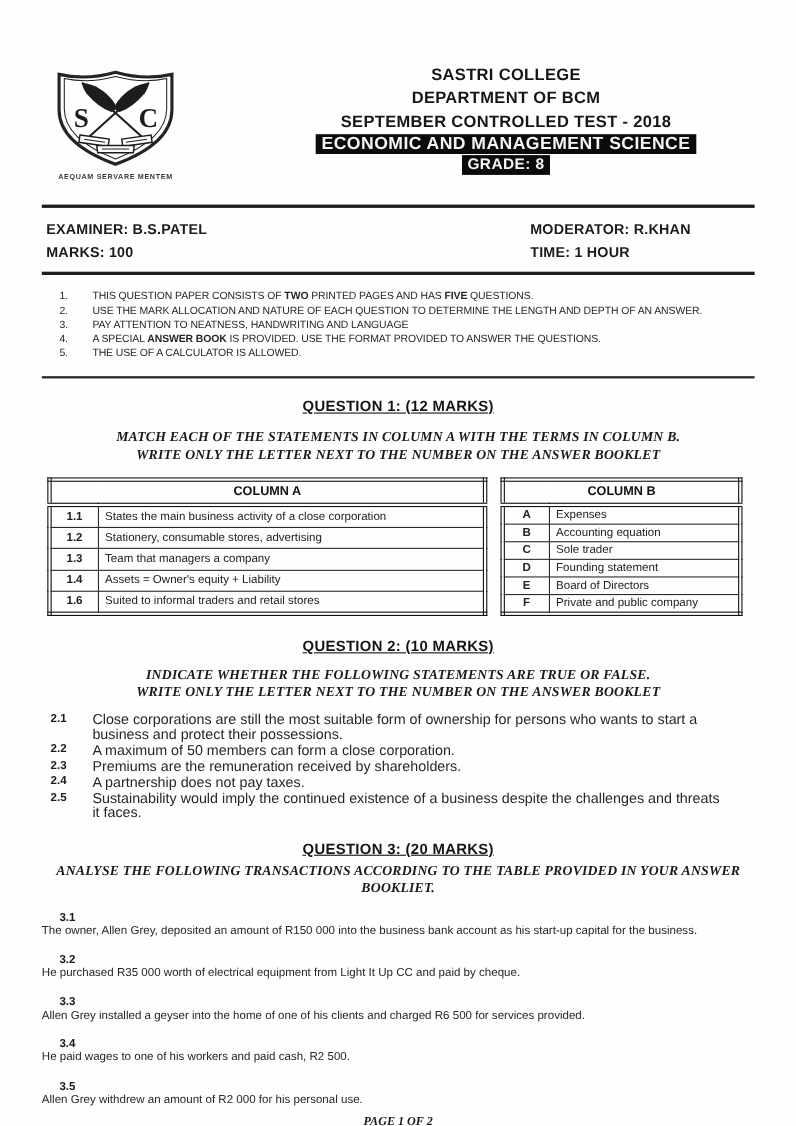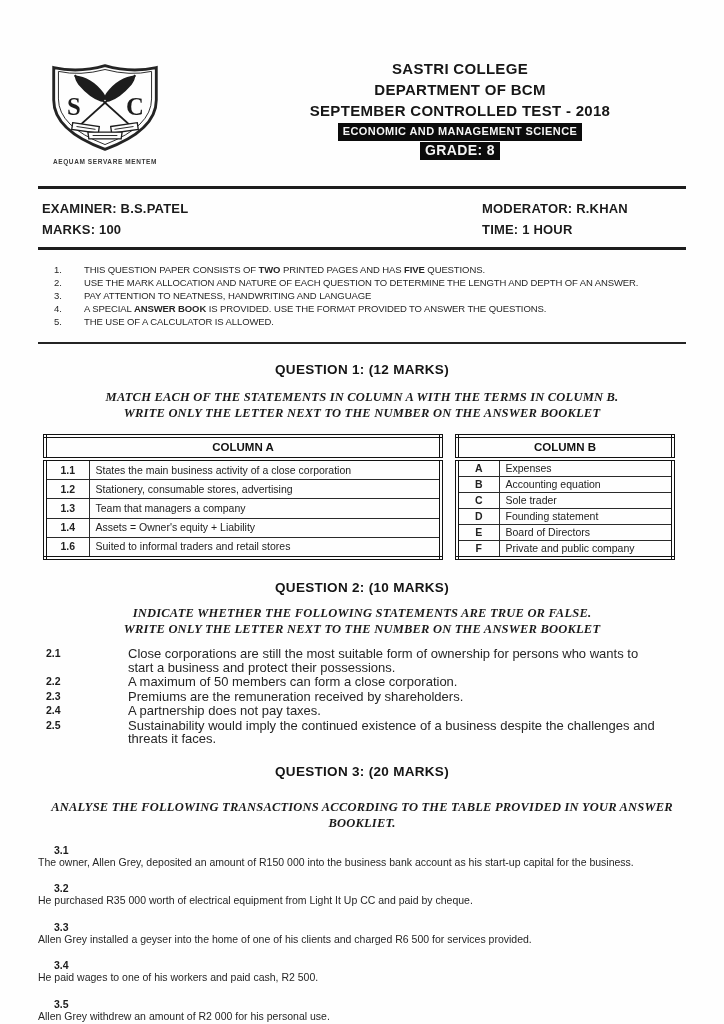--- a/index.html
+++ b/index.html
@@ -18,21 +18,21 @@
   .crest { position: absolute; left: 2px; top: 2px; width: 130px; text-align: center; }
   .crest svg { display: block; margin: 0 auto; }
   .motto {
     margin-top: 3px; font-size: 6.5px; letter-spacing: 0.6px;
     color: #3a3a3a; font-weight: 700; white-space: nowrap;
   }
   .titles { position: absolute; left: 212px; top: 0; width: 420px; text-align: center; }
   .title-line { font-size: 15px; font-weight: 700; letter-spacing: 0.3px; line-height: 21px; color: #161616; }
   .hl {
     display: inline-block; background: #0b0b0b; color: #f5f5f5;
-    font-size: 11px; font-weight: 700; letter-spacing: 0.4px;
+    font-size: 16px; font-weight: 700; letter-spacing: 0.4px;
     padding: 1px 5px 2px 5px; margin-top: 1px; line-height: 15px;
   }
   .hl.grade { font-size: 14px; }
 
   
   .info {
     margin-top: 0;
     border-top: 3px solid #1d1d1d;
     border-bottom: 3px solid #1d1d1d;
     padding: 6px 4px 10px 4px;
@@ -44,21 +44,21 @@
   
   .instructions { margin: 13px 0 0 16px; }
   .inst { display: flex; font-size: 9.5px; line-height: 13px; letter-spacing: -0.1px; color: #262626; }
   .inst .no { width: 30px; flex: none; }
   .inst .txt { flex: 1; padding-right: 10px; }
   .rule { border: none; border-top: 2.5px solid #242424; margin-top: 14px; }
 
   
   .q-heading {
     text-align: center; font-size: 13.5px; font-weight: 700;
-    letter-spacing: 0.3px; color: #141414;
+    text-decoration: underline; letter-spacing: 0.3px; color: #141414;
   }
   .serif-instr {
     text-align: center; font-family: "Liberation Serif", "DejaVu Serif", serif;
     font-weight: 700; font-style: italic; font-size: 12.5px; line-height: 16px;
     color: #1a1a1a; letter-spacing: 0.2px;
   }
 
   
   .match-wrap { display: flex; gap: 12px; margin: 13px 0 0 5px; }
   table { border-collapse: collapse; }
@@ -68,36 +68,36 @@
     padding: 3px 4px 4px 4px; border-bottom: 4px double #111; color: #111;
   }
   .tbl td { border: 1.4px solid #2a2a2a; font-size: 10.5px; padding: 1px 6px 2px 6px; color: #222; }
   .tbl td.key { width: 42px; text-align: center; font-weight: 700; }
   .tbl-a { width: 400px; }
   .tbl-b { width: 220px; border-radius: 19px; }
   .tbl-a td.key { width: 44px; }
 
   
   .stmt-list { margin-top: 10px; }
-  .stmt { display: flex; margin-top: 1px; gap: 44px; }
+  .stmt { display: flex; margin-top: 1px; }
   .stmt .no { width: 46px; flex: none; font-size: 10.5px; font-weight: 700; padding-left: 8px; }
   .stmt .txt { flex: 1; font-size: 13px; line-height: 13.5px; padding-right: 28px; color: #262626; }
   .trans-list { margin-top: 13px; }
   .trans { display: flex; margin-top: 13px; flex-direction: column; }
   .trans .no { width: 42px; flex: none; font-size: 10.5px; font-weight: 700; padding-left: 16px; }
   .trans .txt { flex: 1; font-size: 10.5px; line-height: 13.5px; padding-right: 32px; color: #262626; }
 
   .footer {
     margin-top: 7px; text-align: center;
     font-family: "Liberation Serif", "DejaVu Serif", serif;
     font-weight: 700; font-style: italic; font-size: 11px; color: #1a1a1a;
   }
 
   .mt20 { margin-top: 20px; } .mt18 { margin-top: 18px; } .mt12 { margin-top: 12px; }
-  .mt10 { margin-top: 10px; } .mt8 { margin-top: 20px; }
+  .mt10 { margin-top: 10px; } .mt8 { margin-top: 4px; }
   .w560 { max-width: 600px; margin-left: auto; margin-right: auto; }
 </style>
 </head>
 <body>
 
 <div class="page">
 
   <div class="header">
     <div class="crest">
       <svg width="118" height="95" viewBox="0 0 124 100">

